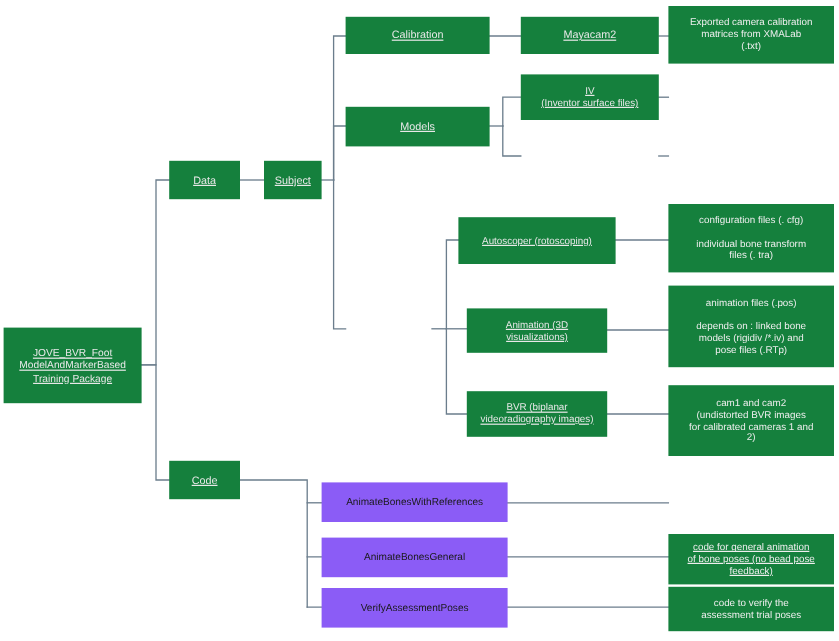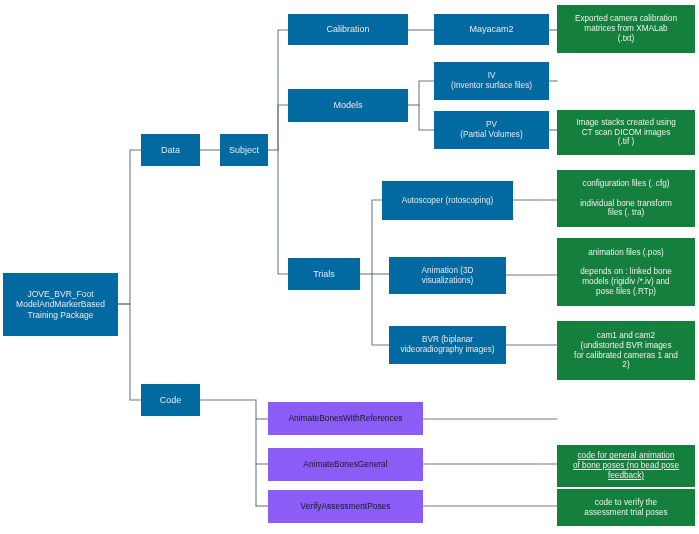--- a/index.html
+++ b/index.html
@@ -33,22 +33,23 @@
     box-sizing: border-box;
     display: flex;
     align-items: center;
     justify-content: center;
     text-align: center;
     line-height: 1.18;
     white-space: pre-line;
     overflow: hidden;
   }
   .node.dark {
-    background: #0369a1;
+    background: #15803d;
     color: #e8e8e8;
+    text-decoration: underline;
   }
   .node.gray {
     background: #15803d;
     color: #eeeeee;
   }
   .node.light {
     background: #8b5cf6;
     color: #1a1a1a;
   }
   .node.dark.root {
@@ -95,26 +96,20 @@
     <div class="node dark" style="left: 141px; top: 134px; width: 59px; height: 32px; font-size: 9px;">Data</div>
     <div class="node dark" style="left: 220px; top: 134px; width: 48px; height: 32px; font-size: 9px;">Subject</div>
     <div class="node dark" style="left: 288px; top: 14px; width: 120px; height: 31px; font-size: 9px;">Calibration</div>
     <div class="node dark" style="left: 434px; top: 14px; width: 115px; height: 31px; font-size: 9px;">Mayacam2</div>
     <div class="node gray" style="left: 557px; top: 5px; width: 138px; height: 48px; font-size: 8.2px;">Exported camera calibration
 matrices from XMALab
 (.txt)</div>
     <div class="node dark" style="left: 288px; top: 89px; width: 120px; height: 33px; font-size: 9px;">Models</div>
     <div class="node dark" style="left: 434px; top: 62px; width: 115px; height: 38px; font-size: 8.2px;">IV
 (Inventor surface files)</div>
-    <div class="node dark" style="left: 434px; top: 111px; width: 115px; height: 38px; font-size: 8.2px;">PV
-(Partial Volumes)</div>
-    <div class="node gray" style="left: 557px; top: 110px; width: 138px; height: 45px; font-size: 8.2px;">Image stacks created using
-CT scan DICOM images
-(.tif )</div>
-    <div class="node dark" style="left: 288px; top: 258px; width: 72px; height: 32px; font-size: 9px;">Trials</div>
     <div class="node dark" style="left: 382px; top: 181px; width: 131px; height: 39px; font-size: 8.2px;">Autoscoper (rotoscoping)</div>
     <div class="node gray" style="left: 557px; top: 170px; width: 138px; height: 57px; font-size: 8.2px;">configuration files (. cfg)
 
 individual bone transform
 files (. tra)</div>
     <div class="node dark" style="left: 389px; top: 257px; width: 117px; height: 37px; font-size: 8.2px;">Animation (3D
 visualizations)</div>
     <div class="node gray" style="left: 557px; top: 238px; width: 138px; height: 68px; font-size: 8.2px;">animation files (.pos)
 
 depends on : linked bone

